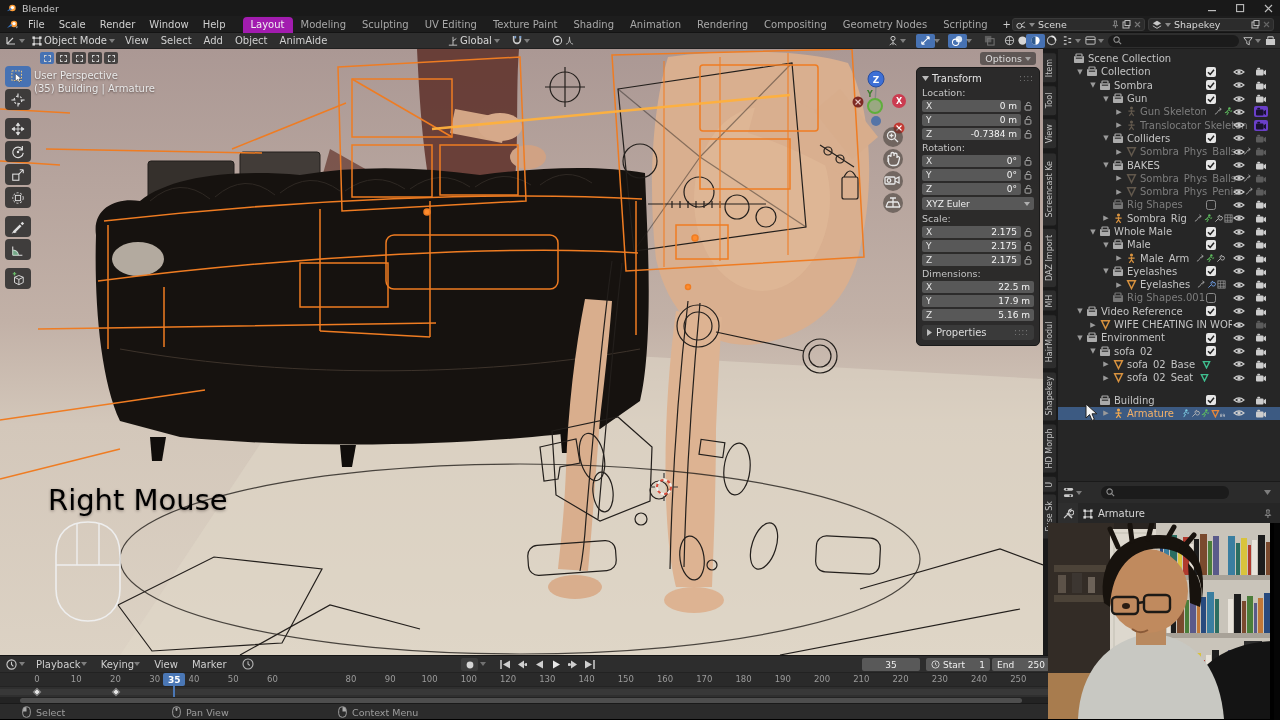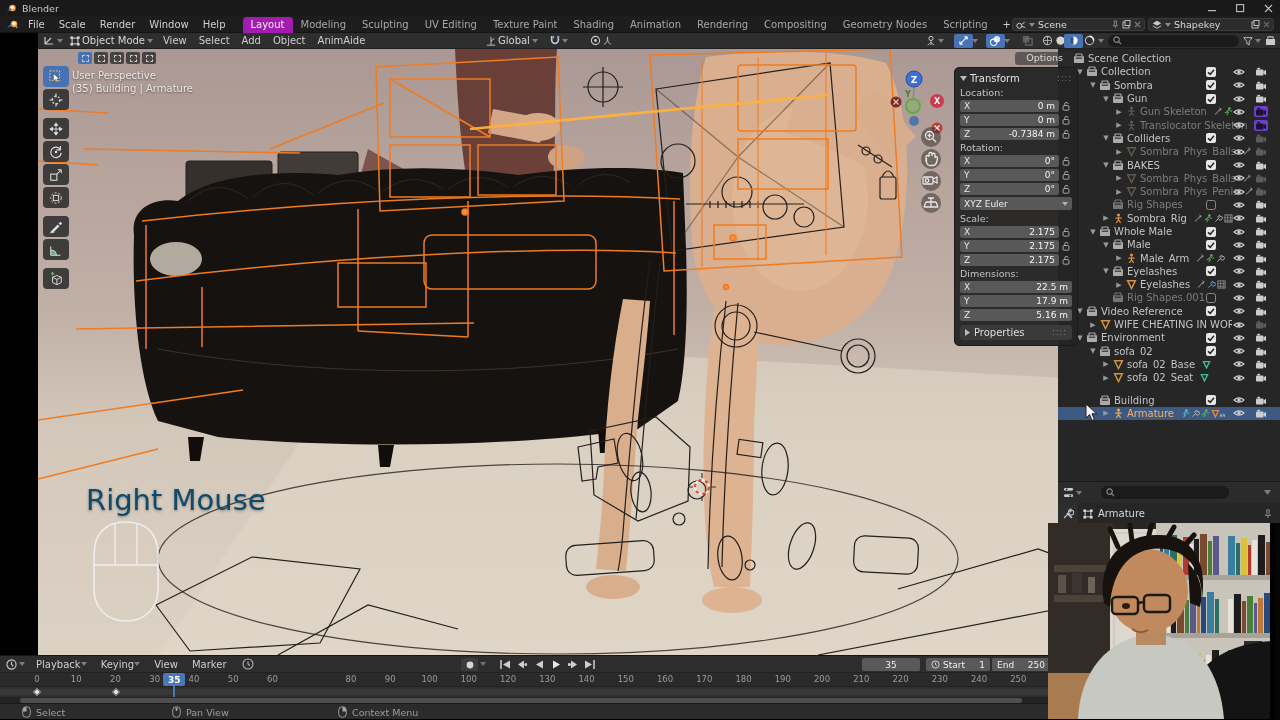--- a/index.html
+++ b/index.html
@@ -19,56 +19,56 @@
 
 
 #topbar{left:0;top:16px;width:1280px;height:17px;background:#1d1d1d;display:flex;align-items:center;border-bottom:1px solid #141414;}
 .menu-item{padding:0 7px;height:15px;display:flex;align-items:center;color:#cfcfcf;border-radius:3px;}
 #ws-tabs{display:flex;align-items:flex-end;height:17px;margin-left:10px;}
 .ws-tab{padding:2px 8px 3px 8px;color:#a8a8a8;font-size:10px;border-radius:4px 4px 0 0;}
 .ws-tab.active{background:#a21caf;color:#f0f0f0;}
 .id-field{height:13px;background:#2c2c2c;border:1px solid #3a3a3a;border-radius:3px;display:flex;align-items:center;padding:0 3px;gap:3px;font-size:9.5px;color:#d9d9d9;}
 
 
-#vp{left:0;top:33px;width:1058px;height:622px;background:#b3a19c;margin-left:38px;}
+#vp{left:0;top:33px;width:1058px;height:622px;background:#b3a19c;}
 #vp-header{position:absolute;left:0;top:0;width:1058px;height:16px;background:#2e2e2e;display:flex;align-items:center;z-index:20;border-bottom:1px solid #202020;}
 #vp-header .menu-item{padding:0 6px;}
 .hdr-chip{display:flex;align-items:center;gap:2px;padding:0 4px;height:14px;border-radius:2px;color:#d6d6d6;}
 .blue-chip{background:#4772b3;}
 #vp-canvas{position:absolute;left:0;top:16px;width:1058px;height:606px;overflow:hidden;}
 #scene{position:absolute;left:0;top:0;}
 #side-tabs{position:absolute;right:0;top:0;width:15px;height:606px;background:#1a1a1a;display:flex;flex-direction:column;align-items:flex-start;padding-top:3px;gap:2px;}
 .side-tab{width:14px;background:#2d2d2d;border:1px solid #1c1c1c;border-right:none;border-radius:3px 0 0 3px;
   color:#c2c2c2;font-size:8px;writing-mode:vertical-rl;transform:rotate(180deg);display:flex;align-items:center;justify-content:center;overflow:hidden;}
 #vp-overlay{left:34px;top:20px;color:#e9e9e9;text-shadow:0 1px 2px rgba(40,30,28,.6);line-height:13px;font-size:10px;z-index:5;}
 #select-pills{left:40px;top:3px;display:flex;gap:2px;z-index:6;}
 .pill{width:14px;height:12px;border-radius:2px;background:#2d2d2dcc;display:flex;align-items:center;justify-content:center;}
 .pill.active{background:#4772b3;}
 .pill-sq{width:7px;height:7px;border:1px dashed #cfcfcf;}
 #vp-toolbar{left:5px;top:17px;display:flex;flex-direction:column;gap:2px;z-index:6;}
 .tool-btn{width:26px;height:21px;background:#2e2e2ee0;border-radius:4px;display:flex;align-items:center;justify-content:center;}
 .tool-btn.active{background:#4772b3;}
 .tool-gap{height:4px;}
-#options-btn{right:22px;top:3px;height:13px;display:flex;align-items:center;gap:3px;background:#2b2b2b99;border-radius:3px;padding:0 11px;color:#dcdcdc;font-size:9.5px;z-index:6;flex-direction:column;}
+#options-btn{right:22px;top:3px;height:13px;display:flex;align-items:center;gap:3px;background:#2b2b2b99;border-radius:3px;padding:0 5px;color:#dcdcdc;font-size:9.5px;z-index:6;}
 
 
 #npanel{right:18px;top:18px;width:124px;background:#242424f2;border:1px solid #1a1a1a;border-radius:5px;z-index:10;padding:3px 5px 5px 5px;}
 .np-title{display:flex;align-items:center;gap:3px;height:15px;color:#e3e3e3;}
 .np-handle{margin-left:auto;color:#7d7d7d;font-size:8px;letter-spacing:1px;}
 .np-label{height:13px;line-height:13px;color:#c4c4c4;font-size:9.5px;}
 .np-row{display:flex;align-items:center;height:13px;margin-bottom:1px;}
 .np-field{flex:1;height:12px;background:#585858;border-radius:2px;display:flex;align-items:center;padding:0 4px;font-size:9px;}
 .np-field .ax{color:#e6e6e6;}
 .np-field .val{margin-left:auto;color:#f4f4f4;}
 .np-lock{width:13px;display:flex;justify-content:center;}
 .np-euler{height:13px;background:#585858;border-radius:2px;display:flex;align-items:center;padding:0 4px;font-size:9px;color:#f0f0f0;margin:2px 0 2px 0;}
 #np-props{height:15px;background:#3a3a3a;border-radius:3px;display:flex;align-items:center;gap:4px;padding:0 5px;color:#dcdcdc;margin-top:4px;}
 
 
-#sc-text{left:48px;top:434px;font-size:29px;color:#0c4a6e;text-shadow:0 1px 3px rgba(50,40,38,.45);z-index:8;}
+#sc-text{left:48px;top:434px;font-size:29px;color:#000000;text-shadow:0 1px 3px rgba(50,40,38,.45);z-index:8;}
 #sc-mouse{left:52px;top:472px;z-index:8;}
 
 
 #outliner{left:1058px;top:33px;width:222px;height:448px;background:#262626;}
 #outliner-header{height:16px;background:#2e2e2e;display:flex;align-items:center;padding:0 4px;gap:4px;border-bottom:1px solid #1c1c1c;}
 #ol-search{flex:1;height:12px;background:#1b1b1b;border-radius:6px;display:flex;align-items:center;padding:0 5px;gap:3px;}
 #outliner-rows{position:absolute;left:0;top:19px;width:222px;}
 .ol-row{position:relative;height:13.3px;display:flex;align-items:center;font-size:10px;color:#c4c4c4;}
 .ol-row.selected{background:#3c5a82;}
 .ol-row.selected .ol-label{color:#f7b267;}

